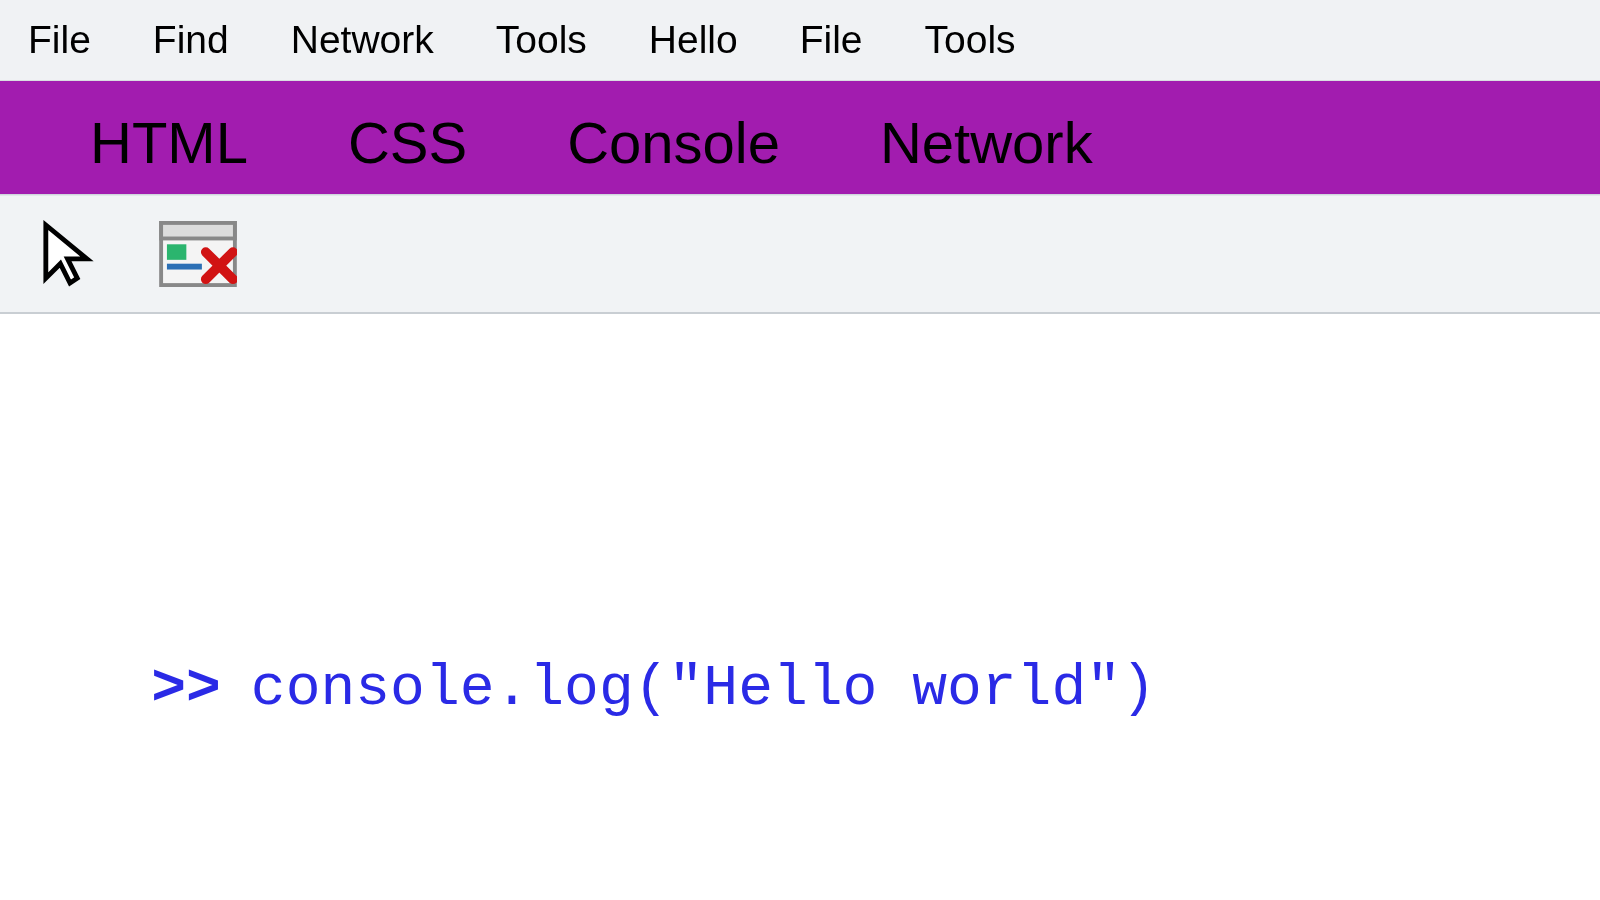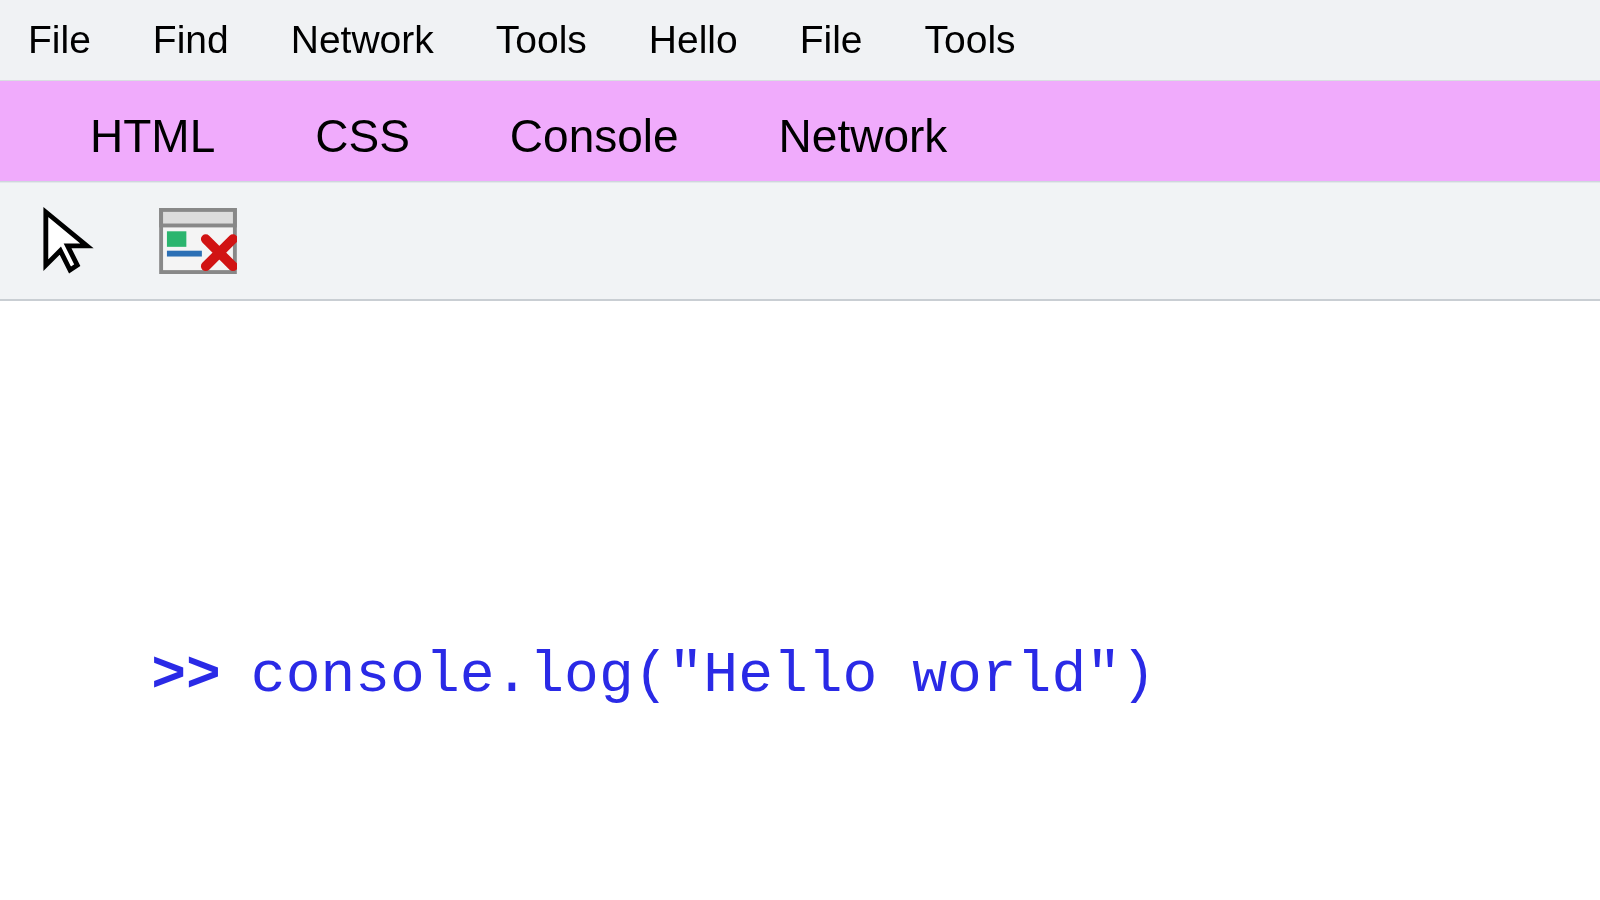--- a/index.html
+++ b/index.html
@@ -20,24 +20,24 @@
     border-bottom: 1px solid #d9dde1;
     font-size: 39px;
     white-space: nowrap;
   }
   .menubar span { cursor: default; }
 
   
   .tabstrip {
     display: flex;
     align-items: flex-end;
-    background: #f0abfc;
+    background: #a21caf;
     border-bottom: 1px solid #cfd6dd;
     padding: 14px 0 0 40px;
-    font-size: 46px;
+    font-size: 58px;
     white-space: nowrap;
   }
   .tab {
     padding: 14px 50px 18px 50px;
     cursor: default;
   }
   .tab.active {
     background: #e8f1fb;
     border: 2px solid #b7c3cf;
     border-bottom: none;

